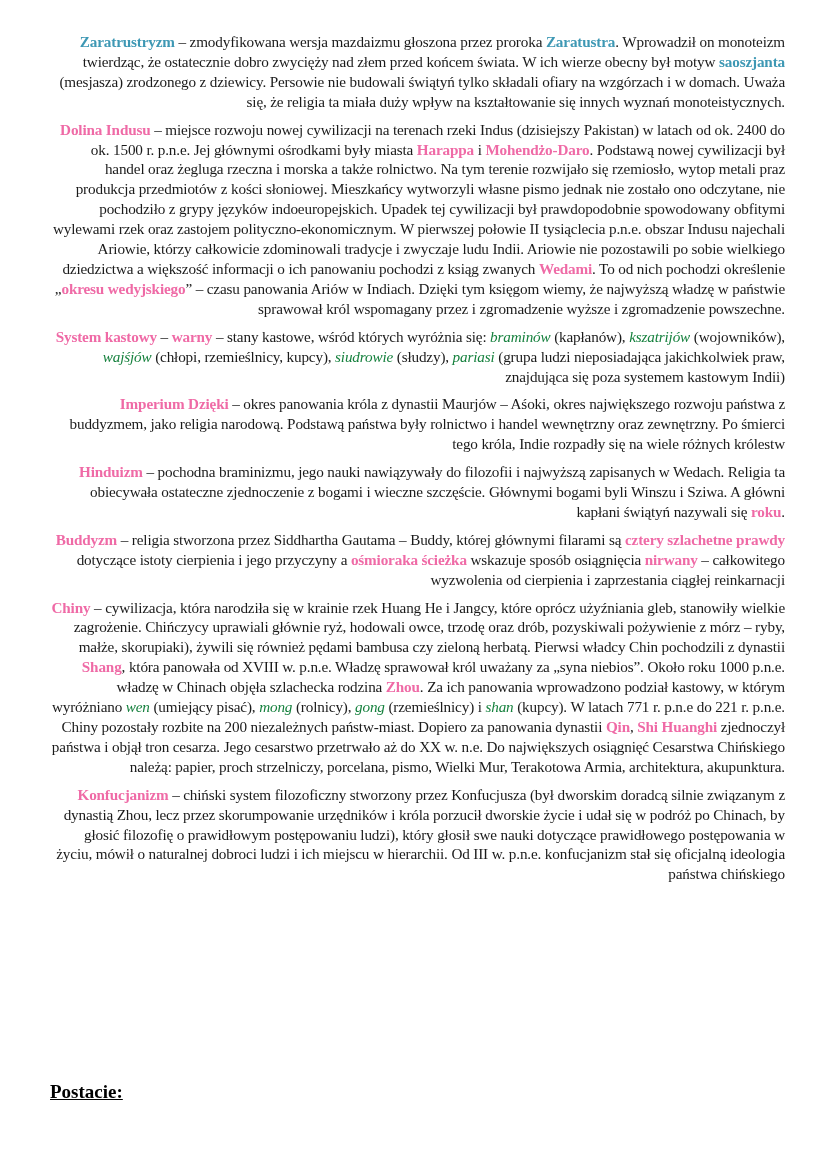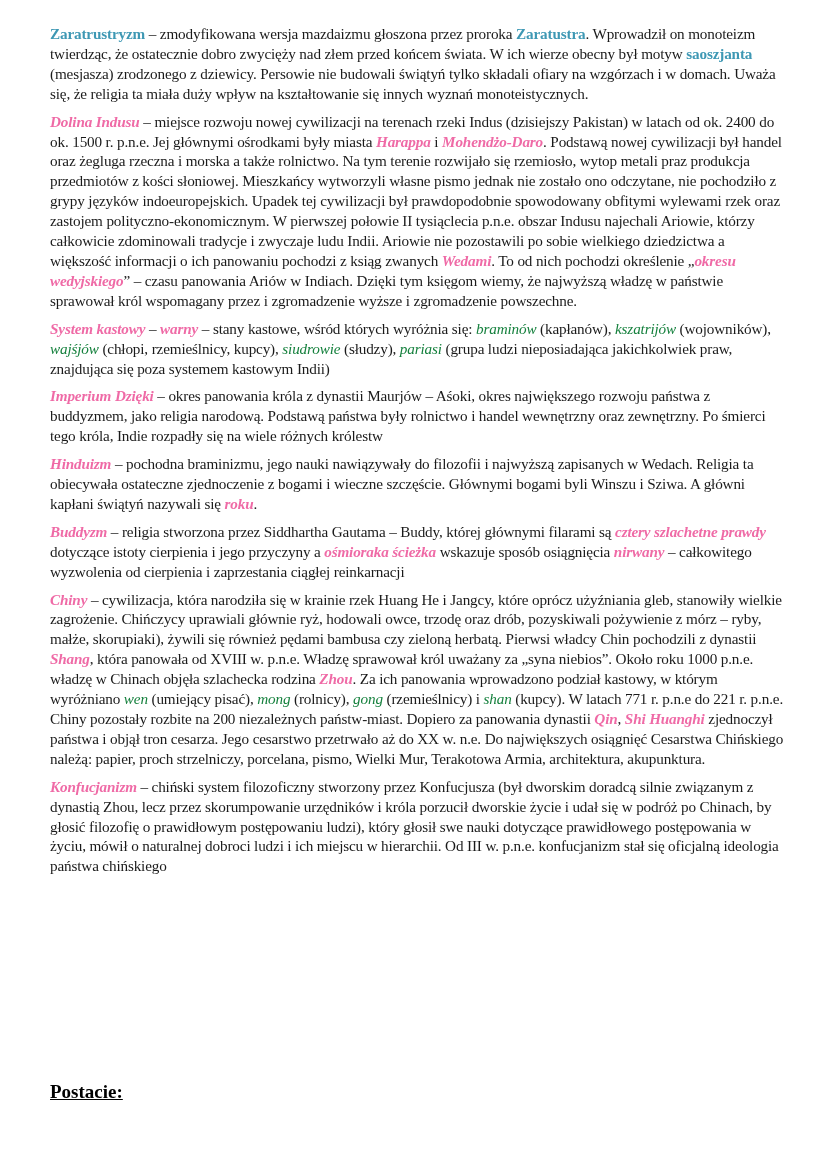--- a/index.html
+++ b/index.html
@@ -1,22 +1,22 @@
 <!DOCTYPE html>
 <html><head>
 <meta charset="utf-8">
 <style>
   html,body{margin:0;padding:0;background:#fff;}
   body{width:828px;height:1171px;overflow:hidden;position:relative;
        font-family:"Liberation Serif","DejaVu Serif",serif;color:#1a1a1a;}
-  .page{position:absolute;left:50px;top:24px;width:735px;}
+  .page{position:absolute;left:50px;top:32px;width:735px;text-align:right;}
   p.entry{margin:0 0 8px 0;font-size:15.2px;line-height:19.9px;letter-spacing:-0.15px;}
   .term{font-weight:bold;}
   .teal{color:#3e98b4;}
-  .pink{color:#ef6aa6;font-style:italic;}
+  .pink{color:#ef6aa6;}
   .pi{color:#15803d;font-style:italic;}
   .heading{position:absolute;left:50px;top:1081px;font-size:19px;font-weight:bold;
            text-decoration:underline;color:#000;margin:0;}
 </style>
 </head>
 <body>
 
 <div class="page">
   <p class="entry"><span class="term teal">Zaratrustryzm</span><span> – zmodyfikowana wersja mazdaizmu głoszona przez proroka </span><span class="term teal">Zaratustra</span><span>. Wprowadził on monoteizm twierdząc, że ostatecznie dobro zwycięży nad złem przed końcem świata. W ich wierze obecny był motyw </span><span class="term teal">saoszjanta</span><span> (mesjasza) zrodzonego z dziewicy. Persowie nie budowali świątyń tylko składali ofiary na wzgórzach i w domach. Uważa się, że religia ta miała duży wpływ na kształtowanie się innych wyznań monoteistycznych.</span></p>
   <p class="entry"><span class="term pink">Dolina Indusu</span><span> – miejsce rozwoju nowej cywilizacji na terenach rzeki Indus (dzisiejszy Pakistan) w latach od ok. 2400 do ok. 1500 r. p.n.e. Jej głównymi ośrodkami były miasta </span><span class="term pink">Harappa</span><span> i </span><span class="term pink">Mohendżo-Daro</span><span>. Podstawą nowej cywilizacji był handel oraz żegluga rzeczna i morska a także rolnictwo. Na tym terenie rozwijało się rzemiosło, wytop metali praz produkcja przedmiotów z kości słoniowej. Mieszkańcy wytworzyli własne pismo jednak nie zostało ono odczytane, nie pochodziło z grypy języków indoeuropejskich. Upadek tej cywilizacji był prawdopodobnie spowodowany obfitymi wylewami rzek oraz zastojem polityczno-ekonomicznym. W pierwszej połowie II tysiąclecia p.n.e. obszar Indusu najechali Ariowie, którzy całkowicie zdominowali tradycje i zwyczaje ludu Indii. Ariowie nie pozostawili po sobie wielkiego dziedzictwa a większość informacji o ich panowaniu pochodzi z ksiąg zwanych </span><span class="term pink">Wedami</span><span>. To od nich pochodzi określenie „</span><span class="term pink">okresu wedyjskiego</span><span>” – czasu panowania Ariów w Indiach.  Dzięki tym księgom wiemy, że najwyższą władzę w państwie sprawował król wspomagany przez i zgromadzenie wyższe i zgromadzenie powszechne.</span></p>

